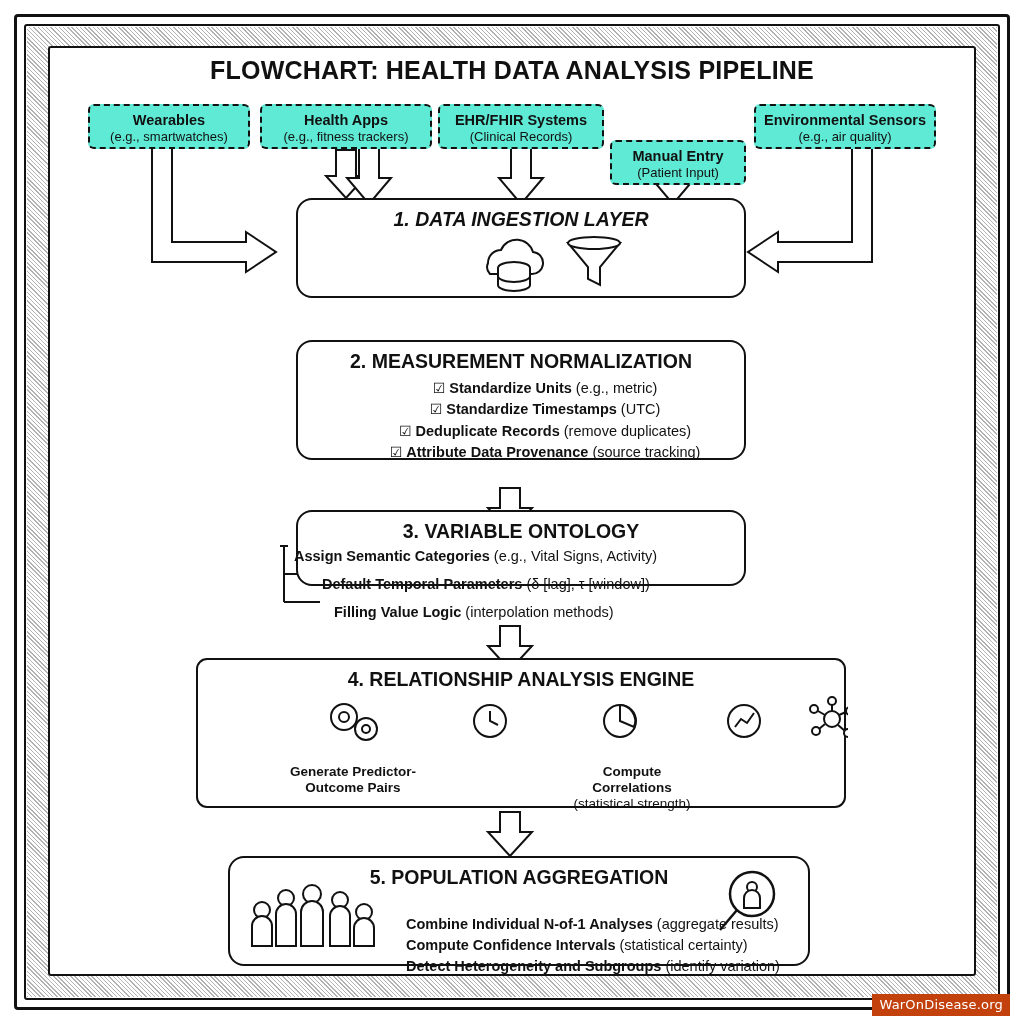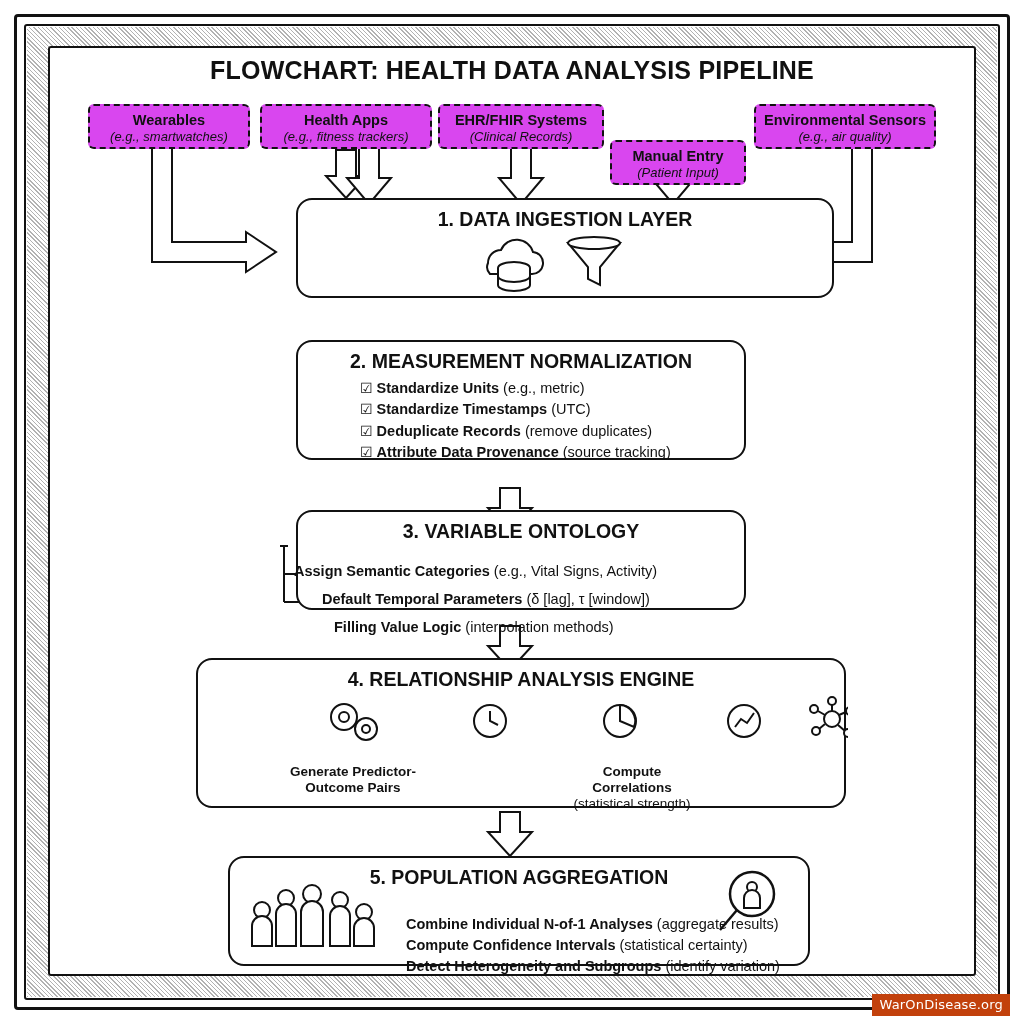--- a/index.html
+++ b/index.html
@@ -66,27 +66,27 @@
     font-weight: bold;
     letter-spacing: .2px;
   }
 
   
   .src {
     position: absolute;
     box-sizing: border-box;
     border: 2px dashed #111;
     border-radius: 6px;
-    background: #d946ef;
+    background: #5eead4;
     text-align: center;
     padding-top: 6px;
     height: 45px;
   }
   .src .t1 { font-size: 14.5px; font-weight: bold; line-height: 1.15; }
-  .src .t2 { font-size: 13px; line-height: 1.2; font-style: italic; }
+  .src .t2 { font-size: 13px; line-height: 1.2; }
 
   
   .stage {
     position: absolute;
     box-sizing: border-box;
     border: 2.5px solid #111;
     border-radius: 16px;
     background: #fff;
   }
   .stage-title {
@@ -97,20 +97,21 @@
   }
   .bullets {
     margin: 4px 0 0 0;
     padding: 0;
     list-style: none;
     font-size: 14.5px;
   }
   .bullets li {
     padding: 1.5px 0;
     line-height: 1.25;
+    text-align: center;
   }
   .b { font-weight: bold; }
   .chk { font-size: 14px; }
 
   
   .shadow {
     position: absolute;
     background:
       repeating-linear-gradient(45deg, rgba(0,0,0,.45) 0 1px, rgba(0,0,0,0) 1px 3px);
     z-index: -1;
@@ -129,21 +130,21 @@
   .engine-item {
     position: absolute;
     text-align: center;
     font-size: 13.5px;
     line-height: 1.2;
   }
   .engine-item .nm { font-weight: bold; }
   .engine-item .sub { font-weight: normal; }
 
   
-  .tree-row { font-size: 14.5px; line-height: 1.3; margin-top: 15px; }
+  .tree-row { font-size: 14.5px; line-height: 1.3; }
 
   
   .pop-line { font-size: 14.5px; line-height: 1.45; }
 
   
   .watermark {
     position: absolute;
     right: 14px;
     bottom: 8px;
     background: #c2410c;
@@ -228,21 +229,21 @@
     <div class="src" style="left:562px; top:58px; width:136px;margin-top:36px;">
       <div class="t1">Manual Entry</div>
       <div class="t2">(Patient Input)</div>
     </div>
     <div class="src" style="left:706px; top:58px; width:182px;">
       <div class="t1">Environmental Sensors</div>
       <div class="t2">(e.g., air quality)</div>
     </div>
 
     <div class="shadow" style="left:256px; top:158px; width:452px; height:104px; border-radius:16px;"></div>
-    <div class="stage" style="left:248px; top:152px; width:538px; height:100px;">
+    <div class="stage" style="left:248px; top:152px; width:450px; height:100px;font-style:italic;">
       <div class="stage-title">1. DATA INGESTION LAYER</div>
       <svg width="450" height="62" style="display:block;">
 
         <g transform="translate(172,6)" stroke="#111" stroke-width="2" fill="#fff">
           <path d="M18,26 a13,13 0 0 1 13,-13 a17,17 0 0 1 32,2 a11,11 0 0 1 -2,22 L20,37 a10,10 0 0 1 -2,-11 z"></path>
           <g transform="translate(28,26)">
             <ellipse cx="16" cy="5" rx="16" ry="6"></ellipse>
             <path d="M0,5 L0,22 a16,6 0 0 0 32,0 L32,5"></path>
             <path d="M0,13 a16,6 0 0 0 32,0"></path>
           </g>
@@ -276,40 +277,40 @@
         </li>
         <li>
           <span class="chk">☑</span>
           <span class="b">Attribute Data Provenance</span>
           <span>(source tracking)</span>
         </li>
       </ul>
     </div>
 
     <div class="shadow" style="left:256px; top:470px; width:452px; height:104px; border-radius:16px;"></div>
-    <div class="stage" style="left:248px; top:464px; width:450px; height:100px;">
+    <div class="stage" style="left:248px; top:464px; width:450px; height:76px;">
       <div class="stage-title">3. VARIABLE ONTOLOGY</div>
       <div style="position:relative; margin-top:4px;">
         <div class="tree-row" style="position:absolute; left:-4px; top:0;">
           <span class="b">Assign Semantic Categories</span>
           <span>(e.g., Vital Signs, Activity)</span>
         </div>
         <div class="tree-row" style="position:absolute; left:24px; top:28px;">
           <span class="b">Default Temporal Parameters</span>
           <span>(δ [lag], τ [window])</span>
         </div>
         <div class="tree-row" style="position:absolute; left:36px; top:56px;">
           <span class="b">Filling Value Logic</span>
           <span>(interpolation methods)</span>
         </div>
       </div>
     </div>
 
     <div class="shadow" style="left:156px; top:618px; width:652px; height:154px; border-radius:18px;"></div>
-    <div class="stage" style="left:148px; top:612px; width:650px; height:150px;">
+    <div class="stage" style="left:148px; top:612px; width:650px; height:150px;border-radius:11px;">
       <div class="stage-title">4. RELATIONSHIP ANALYSIS ENGINE</div>
 
       <svg width="650" height="56" style="display:block; margin-top:4px;">
         <g stroke="#111" stroke-width="2" fill="#fff">
           <g transform="translate(128,4)">
             <circle cx="18" cy="18" r="13"></circle>
               <circle cx="18" cy="18" r="5"></circle>
             <circle cx="40" cy="30" r="11"></circle>
               <circle cx="40" cy="30" r="4"></circle>
           </g>

